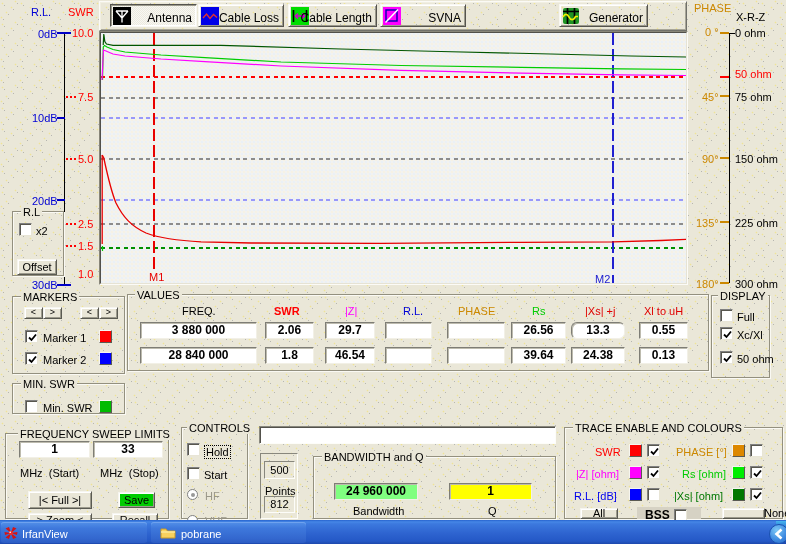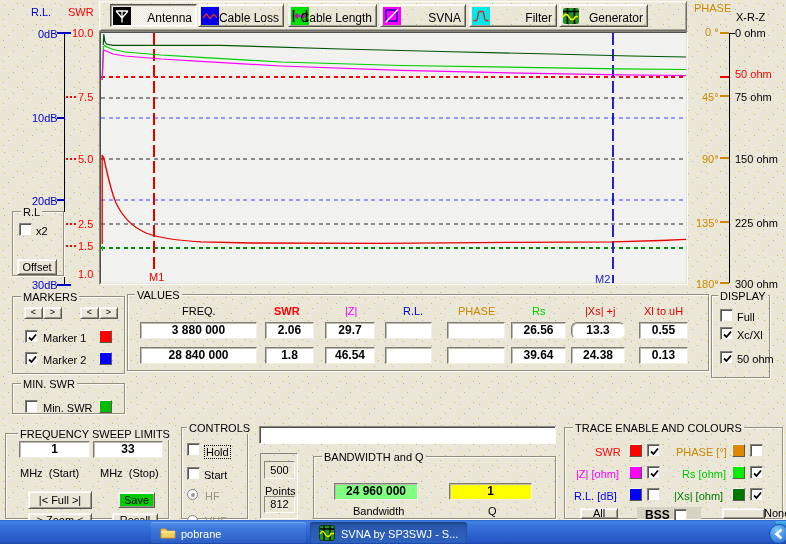--- a/index.html
+++ b/index.html
@@ -67,27 +67,20 @@
     <span class="lbl">Cable Length</span>
   </div>
   <div class="tbtn" style="left:380px;width:86px;">
     <svg class="ic" width="18" height="18">
         <rect width="18" height="18" fill="#FF00FF"></rect>
         <rect x="3" y="3" width="11" height="11" fill="none" stroke="#0000B0" stroke-width="1.4"></rect>
         <path d="M2.5 15.5 L15 2.5" stroke="#fff" stroke-width="1.5"></path>
       </svg>
     <span class="lbl">SVNA</span>
   </div>
-  <div class="tbtn" style="left:469px;width:88px;">
-    <svg class="ic" width="18" height="18">
-        <rect width="18" height="18" fill="#00E8E8"></rect>
-        <path d="M1.5 13.5 H4.5 C6 13.5 5.5 4.5 7.5 4.5 H10.5 C12.5 4.5 12 13.5 13.5 13.5 H16.5" stroke="#E02020" stroke-width="1.4" fill="none"></path>
-      </svg>
-    <span class="lbl">Filter</span>
-  </div>
   <div class="tbtn" style="left:559px;width:89px;">
     <svg class="ic" width="18" height="18">
         <rect x="1" y="1" width="16" height="16" rx="2" fill="#1F9424"></rect>
         <path d="M5.5 1 V17 M12.5 1 V17 M1 4.5 H17" stroke="#000" stroke-width="1.7"></path>
         <path d="M1 10 C3 6.5 5 6.5 7 10 C8.5 13.5 12 13.5 13.5 9.5 L16 9.5" stroke="#F0F000" stroke-width="1.7" fill="none"></path>
       </svg>
     <span class="lbl">Generator</span>
   </div>
 
   <div class="abs" style="left:99px;top:31px;width:589px;height:254px;border:1px solid;border-color:#888679 #FCFBF7 #FCFBF7 #888679;"></div>
@@ -324,34 +317,34 @@
     </div>
   <div class="abs btn" style="left:580px;top:508px;width:38px;height:11px;text-align:center;line-height:9px;">All</div>
   <div class="abs" style="left:637px;top:507px;width:64px;height:12px;background:#D6D2C4;"></div>
   <div class="txt" style="left:645px;top:509px;font-weight:bold;font-size:12px;">BSS</div>
   <div class="cb" style="left:674px;top:509px;"></div>
   <div class="abs btn" style="left:722px;top:508px;width:39px;height:11px;text-align:center;line-height:9px;padding-left:41px;">None</div>
 
 </div>
 
 <div class="abs" style="left:0;top:520px;width:786px;height:24px;background:linear-gradient(180deg,#2663CE 0%,#4687E6 8%,#3C79DE 16%,#2E64D0 55%,#2458C6 88%,#1D48AC 100%);">
+  <div class="abs" style="left:1px;top:2px;width:146px;height:21px;border-radius:3px;background:linear-gradient(180deg,#5390E8 0%,#3E78DC 30%,#3367CE 80%,#2C5CC4 100%);box-shadow:inset 0 1px 0 #6FA2EE;">
+    <svg width="14" height="14" style="position:absolute;left:3px;top:4px;">
+        <path d="M7 7 L1.5 2.5 L5 1 Z M7 7 L12.5 2.5 L9 1 Z M7 7 L1.5 11.5 L5 13 Z M7 7 L12.5 11.5 L9 13 Z M7 7 L0.5 6 L1 9 Z M7 7 L13.5 6 L13 9 Z" fill="#D41414"></path>
+        <circle cx="7" cy="7" r="2.2" fill="#E83030"></circle>
+        <circle cx="6.2" cy="6.2" r="0.8" fill="#fff"></circle>
+      </svg>
+    <span class="txt" style="left:21px;top:6px;color:#fff;">IrfanView</span>
+  </div>
   <div class="abs" style="left:151px;top:2px;width:155px;height:21px;border-radius:3px;background:linear-gradient(180deg,#5390E8 0%,#3E78DC 30%,#3367CE 80%,#2C5CC4 100%);box-shadow:inset 0 1px 0 #6FA2EE;">
     <svg width="17" height="14" style="position:absolute;left:9px;top:4px;">
         <path d="M1 3 L6 3 L7.5 5 L15 5 L15 12 L1 12 Z" fill="#F7D15E" stroke="#C89A28" stroke-width="1"></path>
         <path d="M1 6 L15 6" stroke="#FBE89A" stroke-width="1.5"></path>
       </svg>
     <span class="txt" style="left:30px;top:6px;color:#fff;">pobrane</span>
-  </div>
-  <div class="abs" style="left:310px;top:2px;width:157px;height:21px;border-radius:3px;background:linear-gradient(180deg,#24509E 0%,#2B5CB4 40%,#2E61BE 100%);box-shadow:inset 0 1px 2px #1A3C80;">
-    <svg width="16" height="16" style="position:absolute;left:9px;top:3px;">
-        <rect x="0.5" y="0.5" width="15" height="15" rx="2" fill="#1F9424" stroke="#0A3A0A"></rect>
-        <path d="M5 1 V15 M11 1 V15 M1 4 H15" stroke="#000" stroke-width="1.4"></path>
-        <path d="M1 9 C3 5.5 4.5 5.5 6 9 C7.5 12.5 10.5 12.5 12 8.5 L15 8.5" stroke="#F0F000" stroke-width="1.4" fill="none"></path>
-      </svg>
-    <span class="txt" style="left:31px;top:6px;color:#fff;">SVNA by SP3SWJ -  S...</span>
   </div>
   <div class="abs" style="left:776px;top:1px;width:10px;height:23px;background:linear-gradient(180deg,#45B4EE 0%,#2E80D8 25%,#2560C8 60%,#1D48AC 100%);"></div>
   <svg width="22" height="22" style="position:absolute;left:768px;top:3px;">
       <circle cx="11" cy="11" r="9.5" fill="url(#g1)" stroke="#1A50B0" stroke-width="1"></circle>
       <defs>
         <radialGradient id="g1" cx="0.38" cy="0.3" r="0.95">
           <stop offset="0" stop-color="#7CC8F6"></stop>
           <stop offset="0.55" stop-color="#3E8AE0"></stop>
           <stop offset="1" stop-color="#2560BE"></stop>
         </radialGradient>

